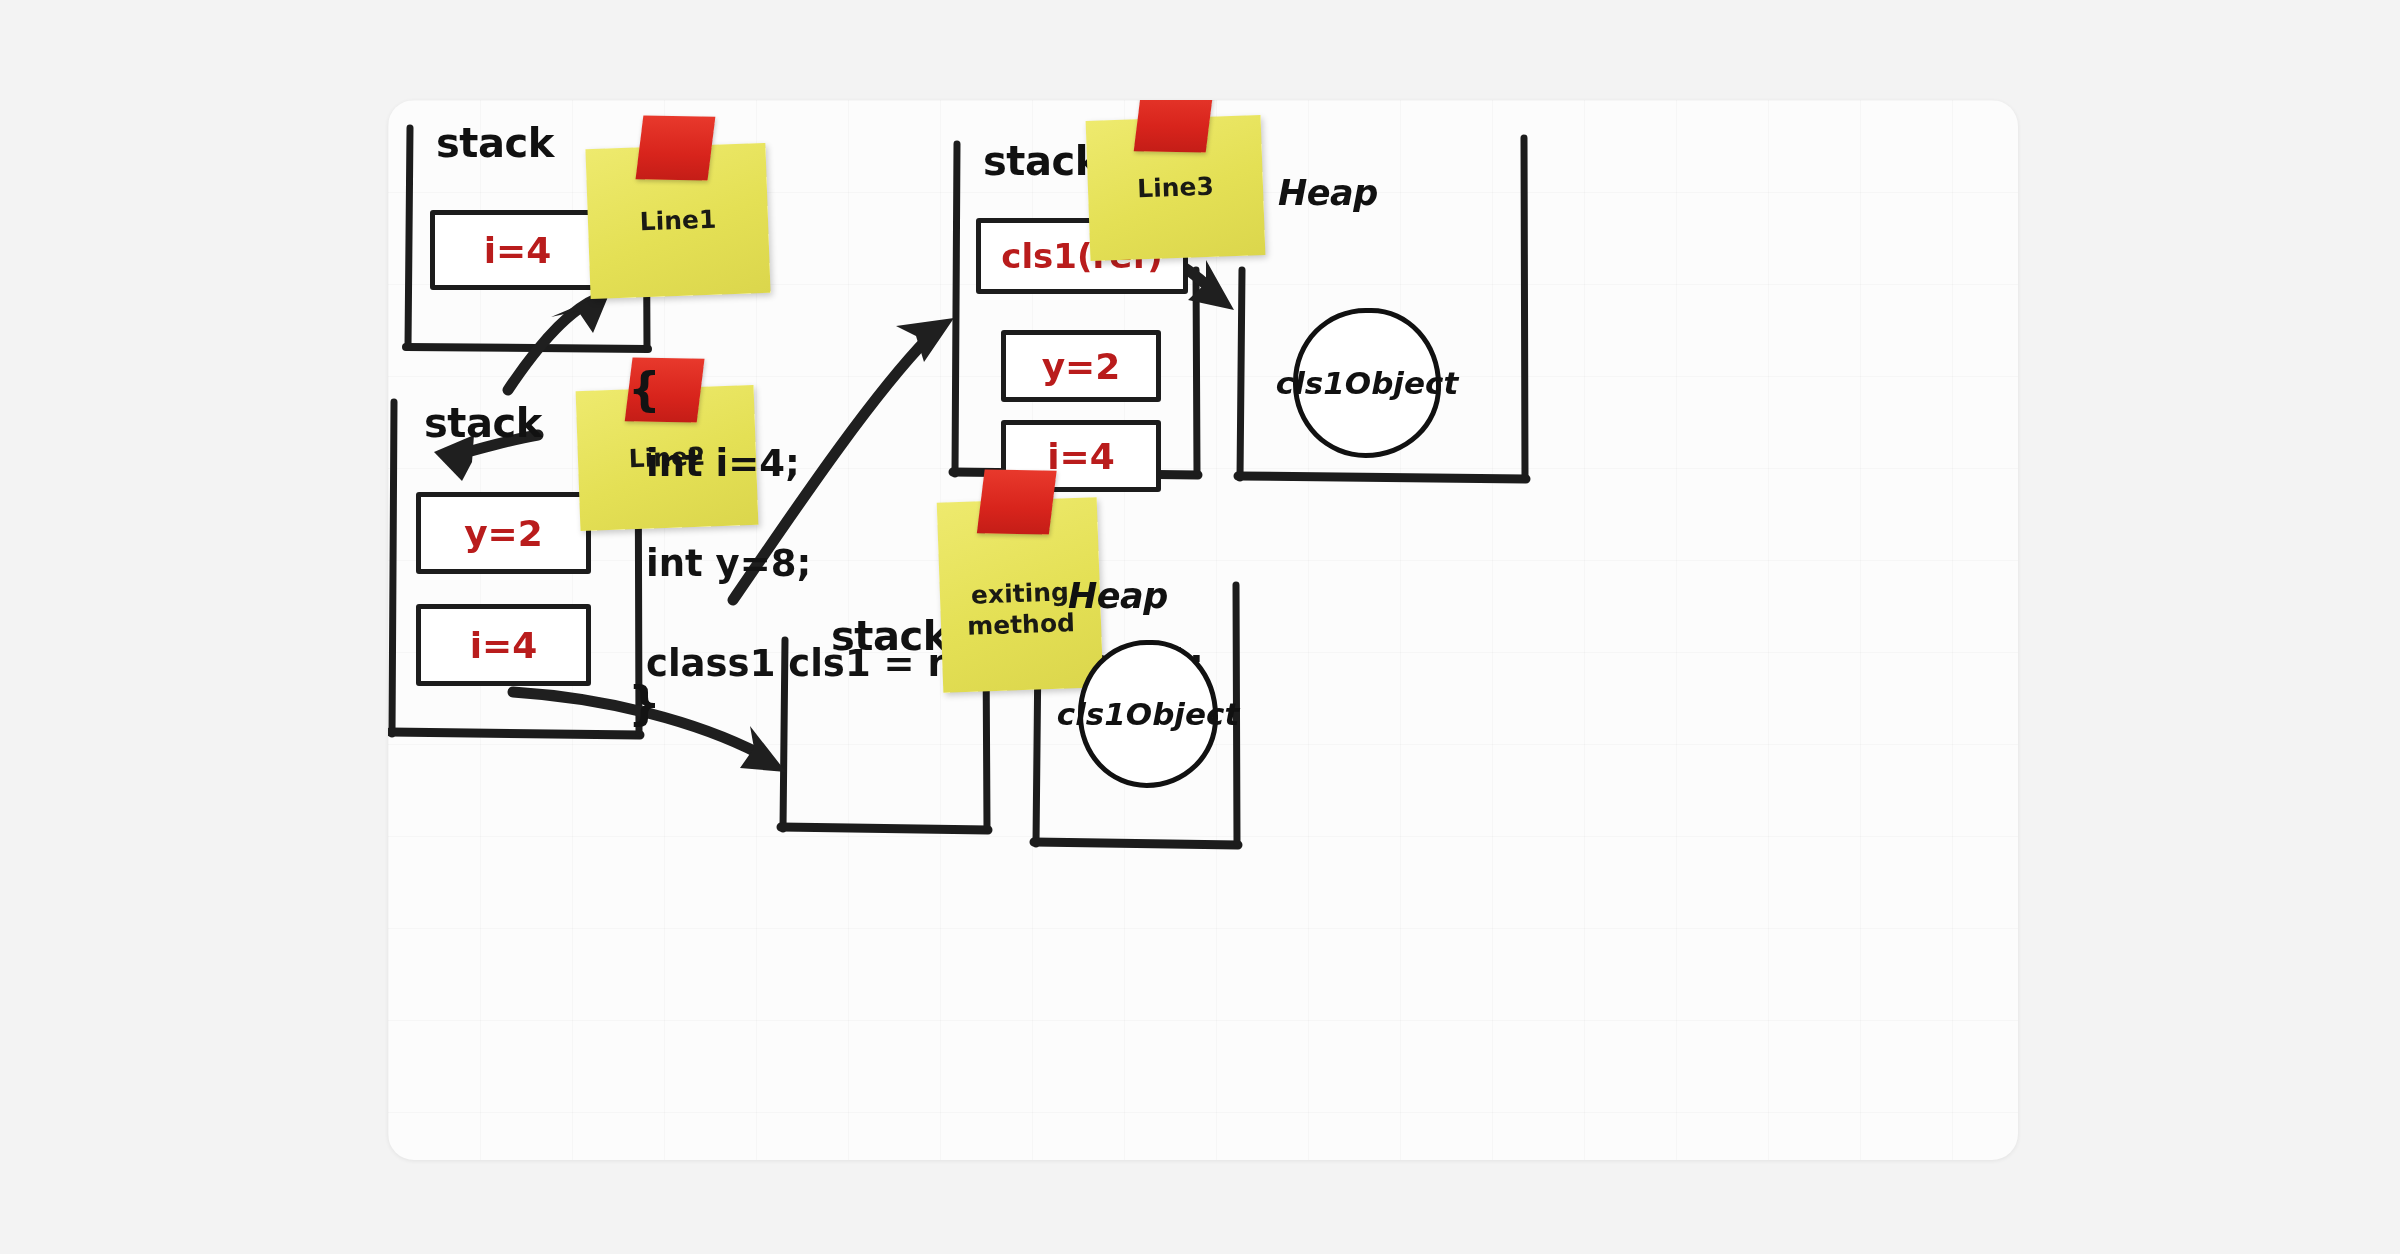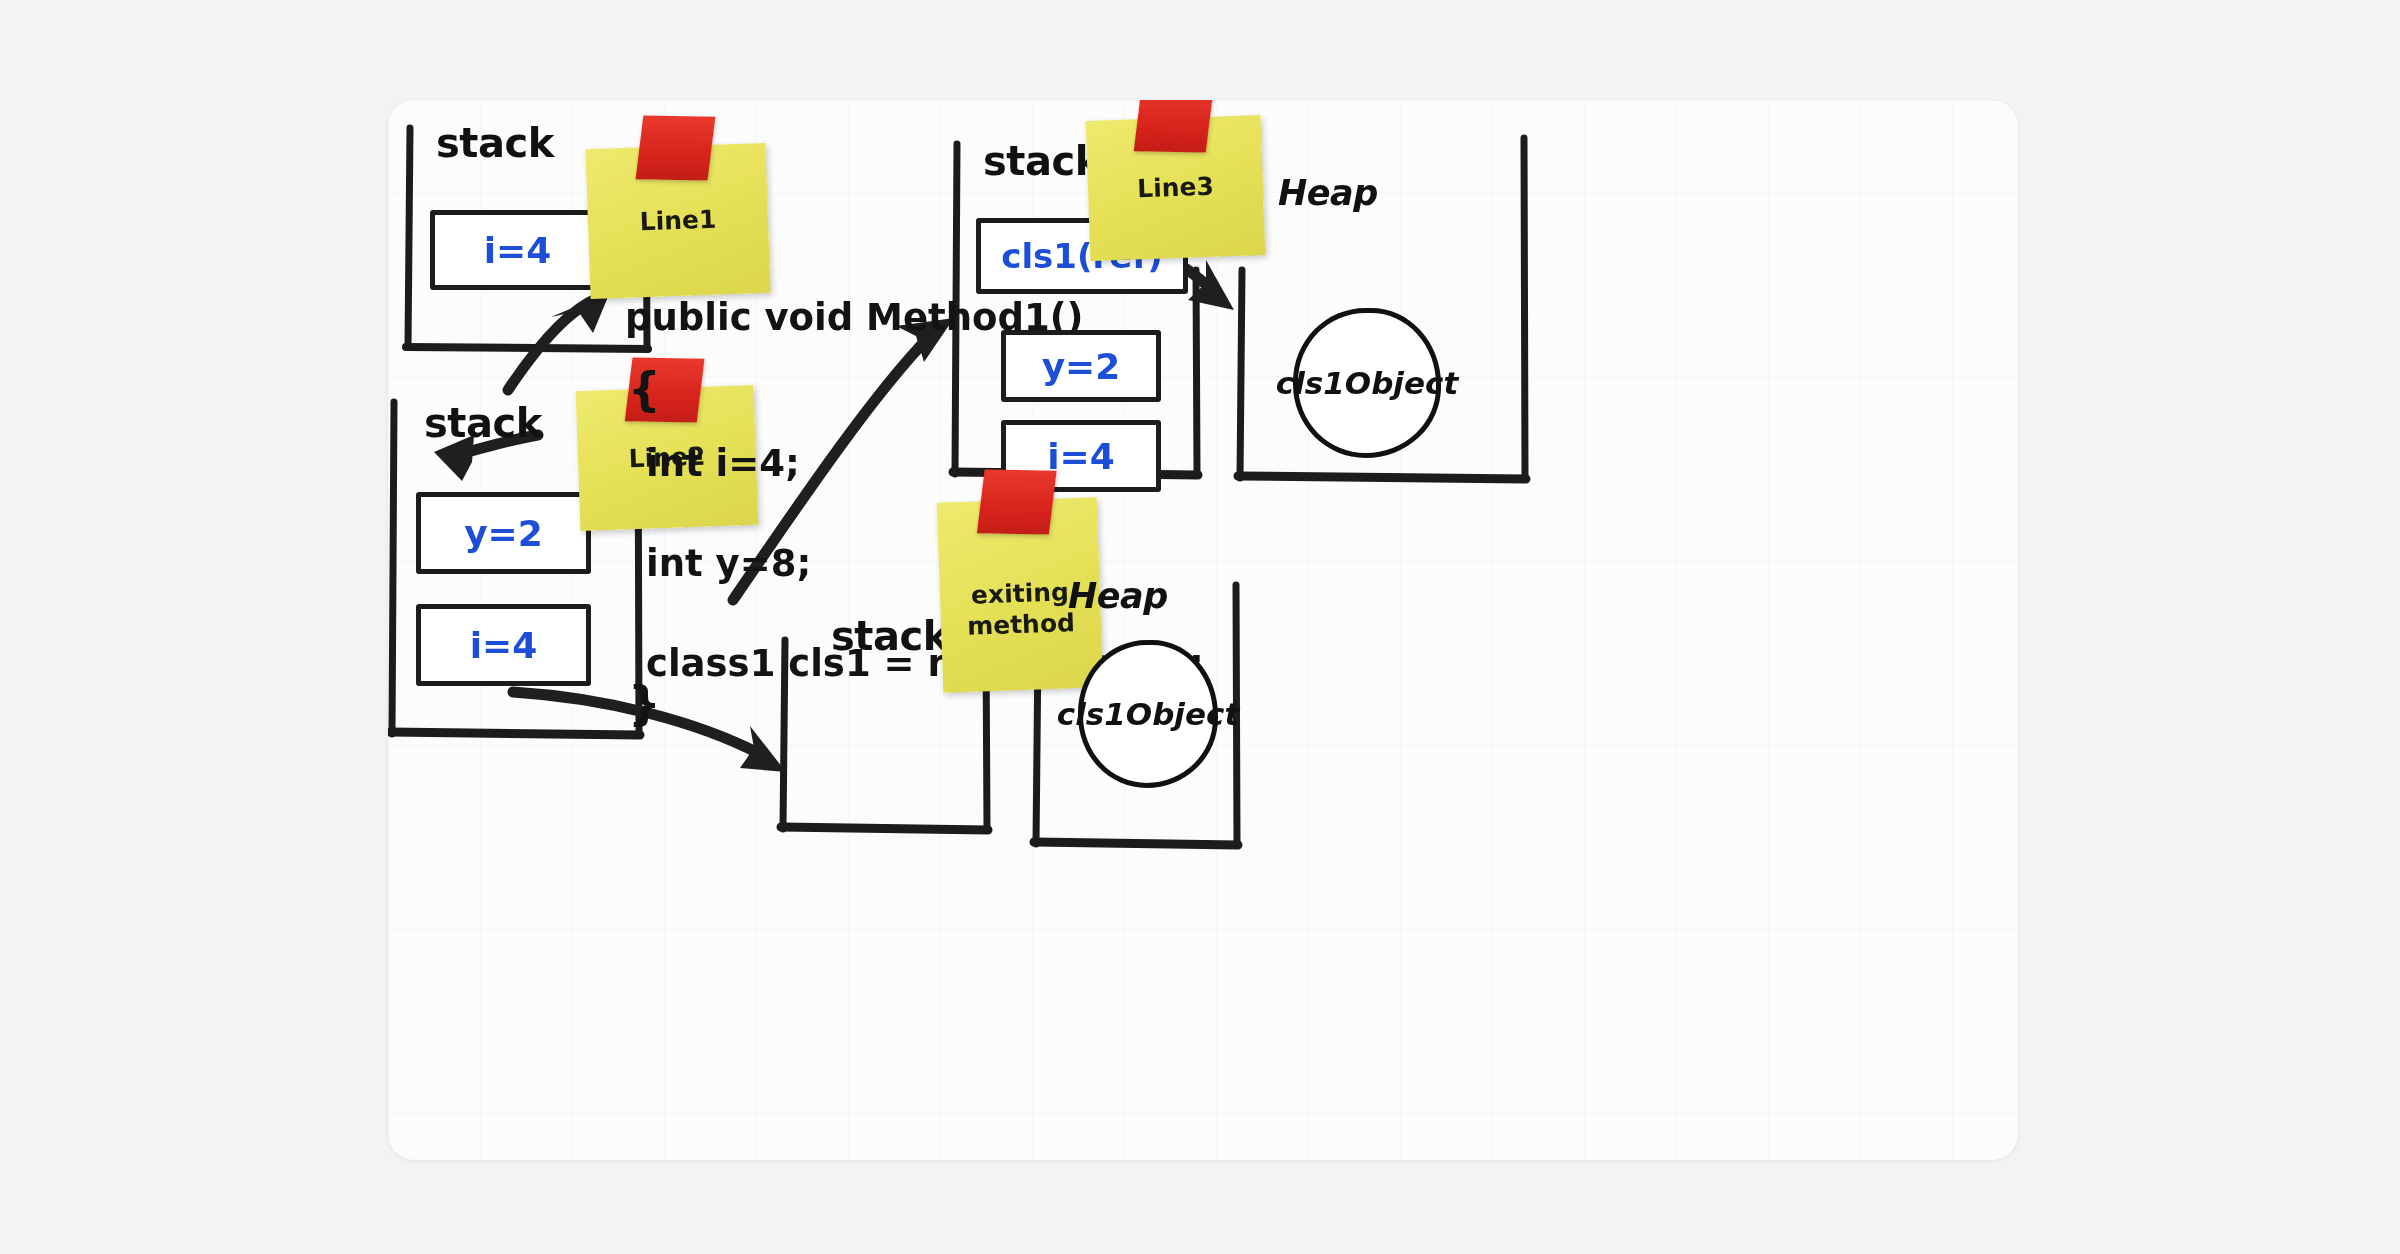--- a/index.html
+++ b/index.html
@@ -78,21 +78,21 @@
   .cell {
     position: absolute;
     border: 5px solid #1c1c1c;
     background: #ffffff;
     display: flex;
     align-items: center;
     justify-content: center;
     font-family: "DejaVu Sans", sans-serif;
     font-weight: 700;
     font-size: 36px;
-    color: #1d4ed8;
+    color: #b91c1c;
     border-radius: 3px;
     box-sizing: border-box;
   }
 
   
   .bubble {
     position: absolute;
     border: 5px solid #111111;
     background: #ffffff;
     border-radius: 50% 48% 52% 50% / 50% 52% 48% 50%;
@@ -221,21 +221,20 @@
     </div>
 
     <div class="lbl stack-title" style="left:36px; top:300px;">stack</div>
     <div class="cell" style="left:28px; top:392px; width:175px; height:82px;">y=2</div>
     <div class="cell" style="left:28px; top:504px; width:175px; height:82px;">i=4</div>
     <div class="sticky" style="left:190px; top:288px; width:178px; height:140px; transform:rotate(-2deg);">
       <span class="tape" style="transform:translateX(-50%) rotate(3deg) skewX(-6deg);"></span>
       <span>Line2</span>
     </div>
 
-    <div class="code" style="left:237px; top:196px;">public void Method1()</div>
     <div class="brace" style="left:240px; top:262px;">{</div>
     <div class="code" style="left:258px; top:342px;">int i=4;</div>
     <div class="code" style="left:258px; top:442px;">int y=8;</div>
     <div class="code" style="left:258px; top:542px;">class1 cls1 = new class1();</div>
     <div class="brace" style="left:240px; top:576px;">}</div>
 
     <div class="lbl stack-title" style="left:595px; top:38px;">stack</div>
     <div class="cell" style="left:588px; top:118px; width:212px; height:76px; font-size:34px;">cls1(ref)</div>
     <div class="cell" style="left:613px; top:230px; width:160px; height:72px;">y=2</div>
     <div class="cell" style="left:613px; top:320px; width:160px; height:72px;">i=4</div>

